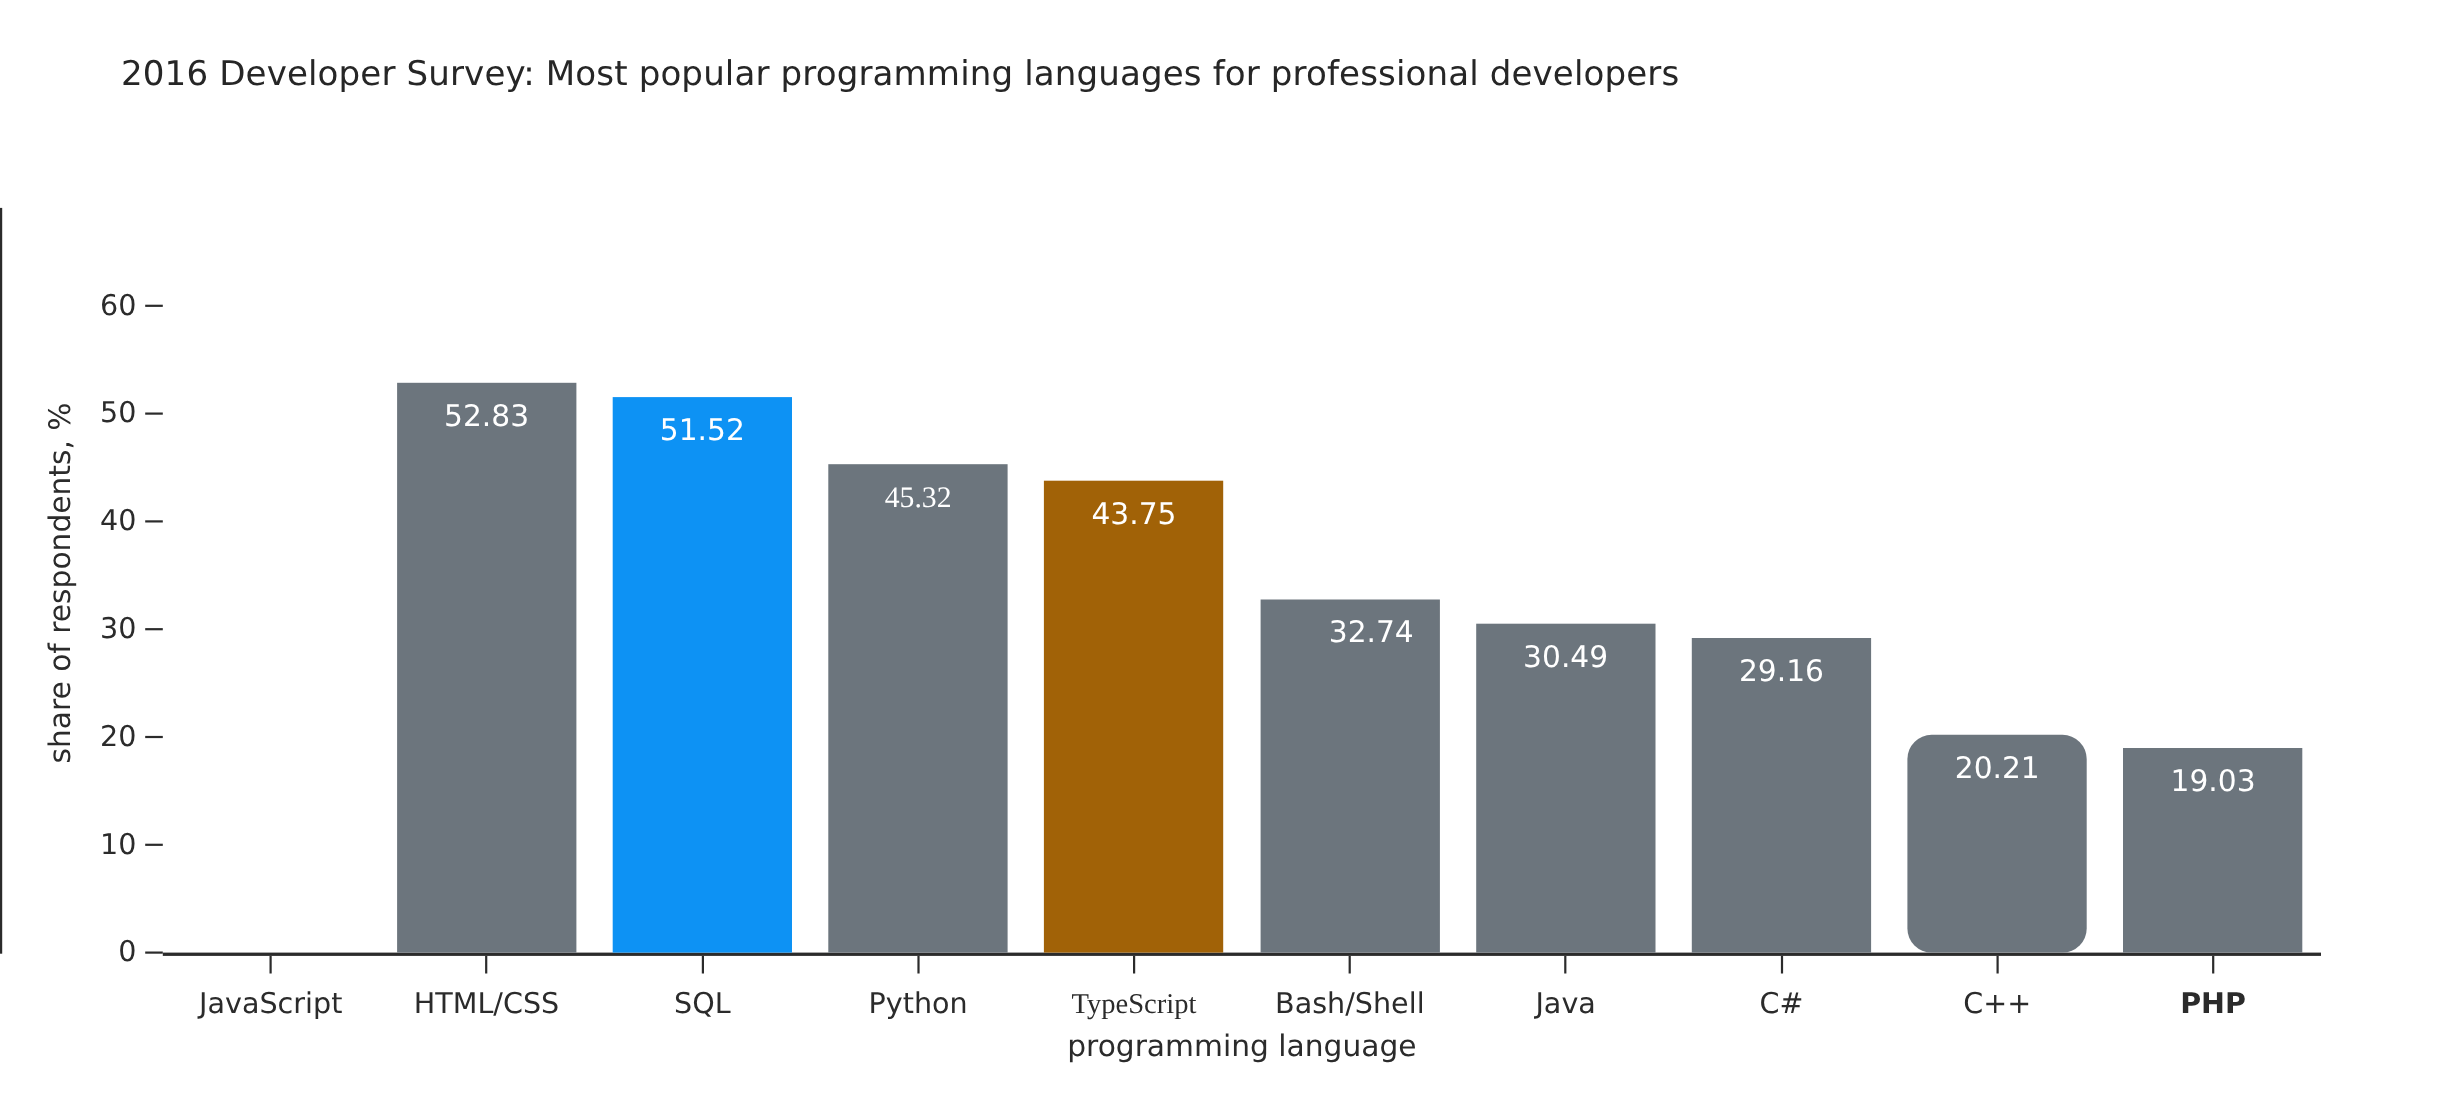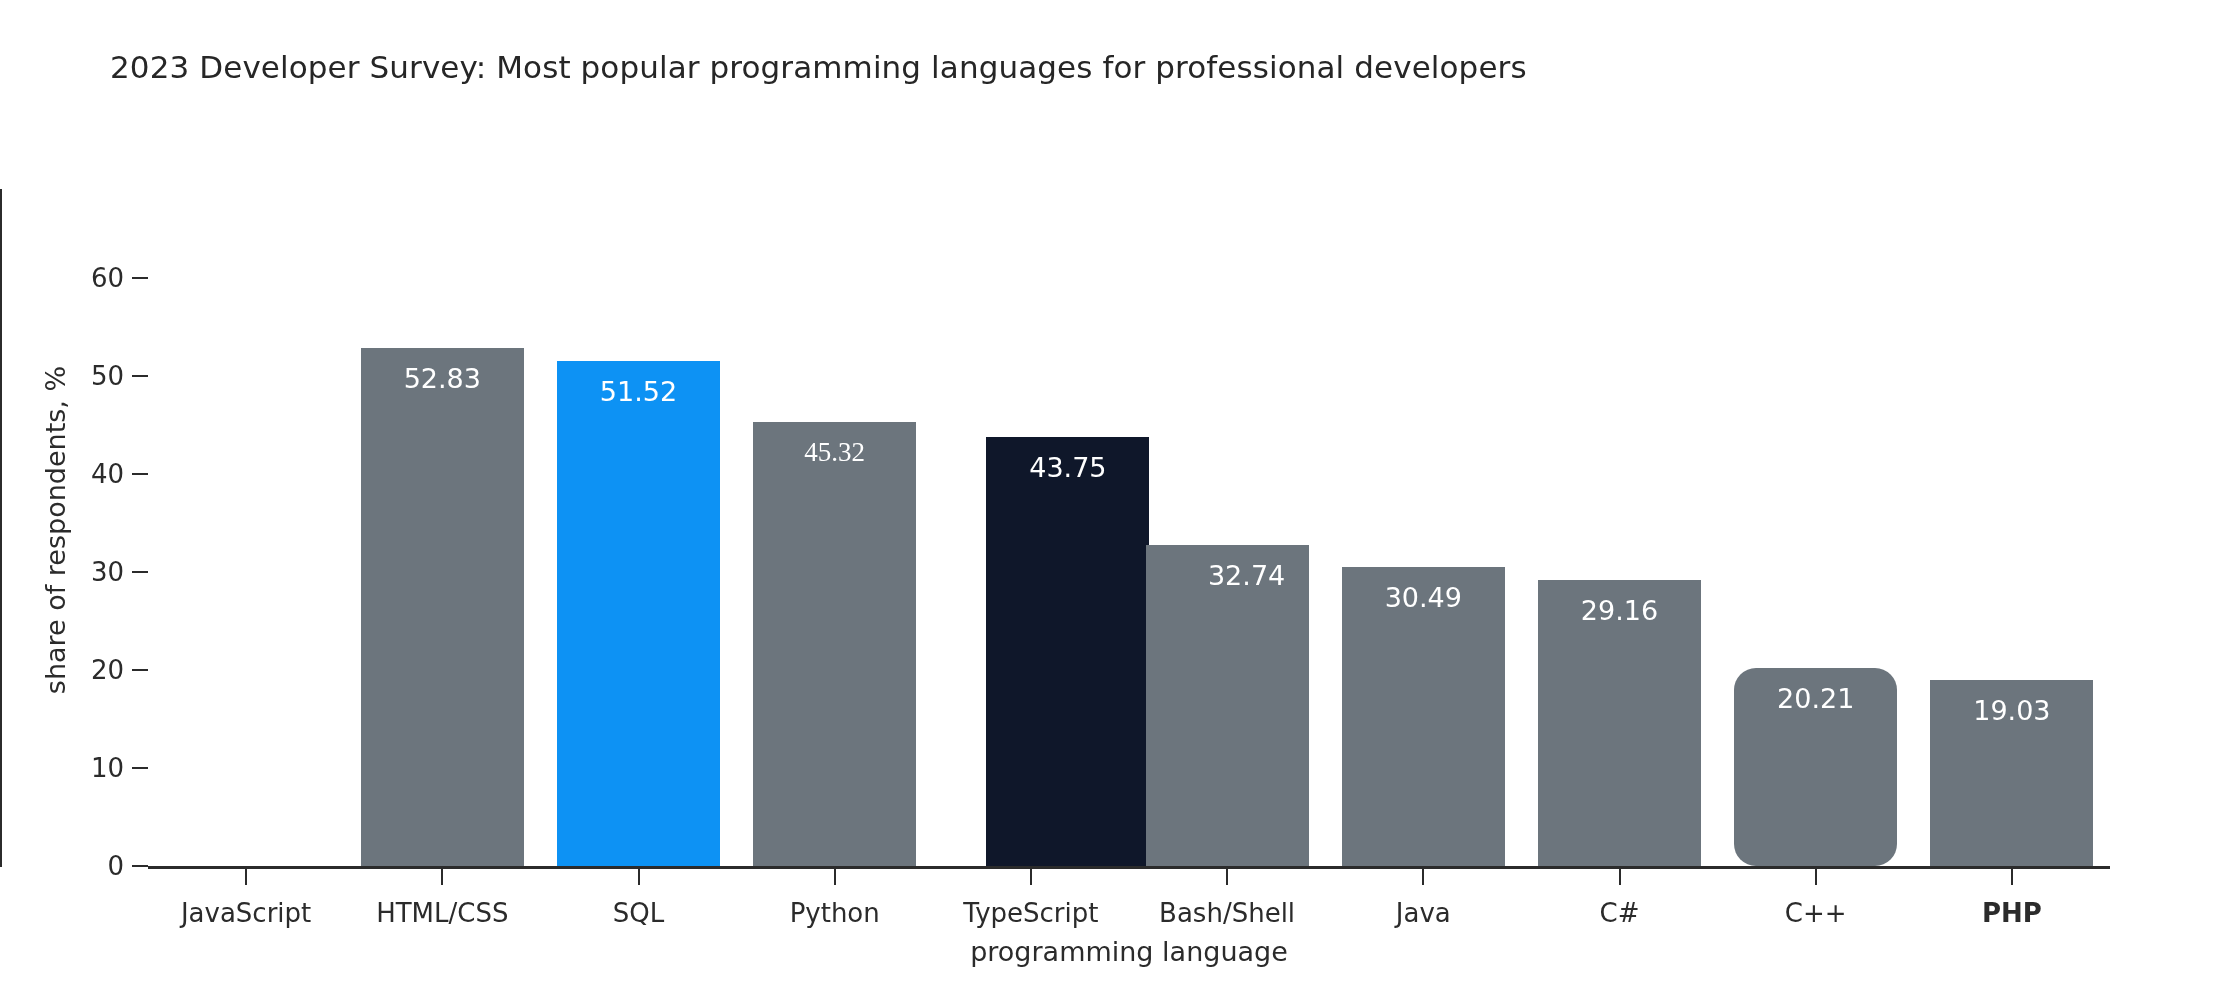--- a/index.html
+++ b/index.html
@@ -146,21 +146,21 @@
     line-height: 27px;
     color: #2b2b2b;
     white-space: nowrap;
   }
 </style>
 </head>
 <body>
 
 <div id="figure">
 
-  <div id="chart-title">2023 Developer Survey: Most popular programming languages for professional developers</div>
+  <div id="chart-title">2016 Developer Survey: Most popular programming languages for professional developers</div>
 
   <div id="y-axis-title">share of respondents, %</div>
 
   <div id="y-spine"></div>
   <div id="x-spine"></div>
 
   <div id="y-ticks">
       <div class="ytick" style="left: 132px; top: 865px;"></div>
       <div class="ytick-label" style="right: 2102px; top: 853px;">0</div>
       <div class="ytick" style="left: 132px; top: 767.026px;"></div>
@@ -180,21 +180,21 @@
   <div id="plot-area">
       <div class="bar" style="left: 212.877px; width: 162.846px; height: 517.596px; background: rgb(108, 117, 125);">
         <div class="bar-label" style="color: rgb(255, 255, 255);">52.83</div>
       </div>
       <div class="bar highlight" style="left: 409.077px; width: 162.846px; height: 504.762px; background: rgb(13, 146, 244);">
         <div class="bar-label" style="color: rgb(255, 255, 255);">51.52</div>
       </div>
       <div class="bar" style="left: 605.277px; width: 162.846px; height: 444.018px; background: rgb(108, 117, 125);">
         <div class="bar-label" style="color: rgb(255, 255, 255); font-family: Liberation Serif, serif;">45.32</div>
       </div>
-      <div class="bar" style="left: 801.477px; width: 162.846px; height: 428.636px; background: #0f172a; margin-left: 37px;">
+      <div class="bar" style="left: 801.477px; width: 162.846px; height: 428.636px; background: #a16207;">
         <div class="bar-label" style="color: rgb(255, 255, 255);">43.75</div>
       </div>
       <div class="bar" style="left: 997.677px; width: 162.846px; height: 320.767px; background: rgb(108, 117, 125);">
         <div class="bar-label" style="color: rgb(255, 255, 255); padding-left: 39px;">32.74</div>
       </div>
       <div class="bar" style="left: 1193.88px; width: 162.846px; height: 298.723px; background: rgb(108, 117, 125);">
         <div class="bar-label" style="color: rgb(255, 255, 255);">30.49</div>
       </div>
       <div class="bar" style="left: 1390.08px; width: 162.846px; height: 285.692px; background: rgb(108, 117, 125);">
         <div class="bar-label" style="color: rgb(255, 255, 255);">29.16</div>
@@ -210,21 +210,21 @@
   <div id="x-ticks">
       <div class="xtick" style="left: 245.1px; top: 869px;"></div>
       <div class="xtick-label" style="left: 246.1px; top: 900px;">JavaScript</div>
       <div class="xtick" style="left: 441.3px; top: 869px;"></div>
       <div class="xtick-label" style="left: 442.3px; top: 900px;">HTML/CSS</div>
       <div class="xtick" style="left: 637.5px; top: 869px;"></div>
       <div class="xtick-label" style="left: 638.5px; top: 900px;">SQL</div>
       <div class="xtick" style="left: 833.7px; top: 869px;"></div>
       <div class="xtick-label" style="left: 834.7px; top: 900px;">Python</div>
       <div class="xtick" style="left: 1029.9px; top: 869px;"></div>
-      <div class="xtick-label" style="left: 1030.9px; top: 900px;">TypeScript</div>
+      <div class="xtick-label" style="left: 1030.9px; top: 900px; font-family: Liberation Serif, serif;">TypeScript</div>
       <div class="xtick" style="left: 1226.1px; top: 869px;"></div>
       <div class="xtick-label" style="left: 1227.1px; top: 900px;">Bash/Shell</div>
       <div class="xtick" style="left: 1422.3px; top: 869px;"></div>
       <div class="xtick-label" style="left: 1423.3px; top: 900px;">Java</div>
       <div class="xtick" style="left: 1618.5px; top: 869px;"></div>
       <div class="xtick-label" style="left: 1619.5px; top: 900px;">C#</div>
       <div class="xtick" style="left: 1814.7px; top: 869px;"></div>
       <div class="xtick-label" style="left: 1815.7px; top: 900px;">C++</div>
       <div class="xtick" style="left: 2010.9px; top: 869px;"></div>
       <div class="xtick-label" style="left: 2011.9px; top: 900px; font-weight: bold;">PHP</div>

